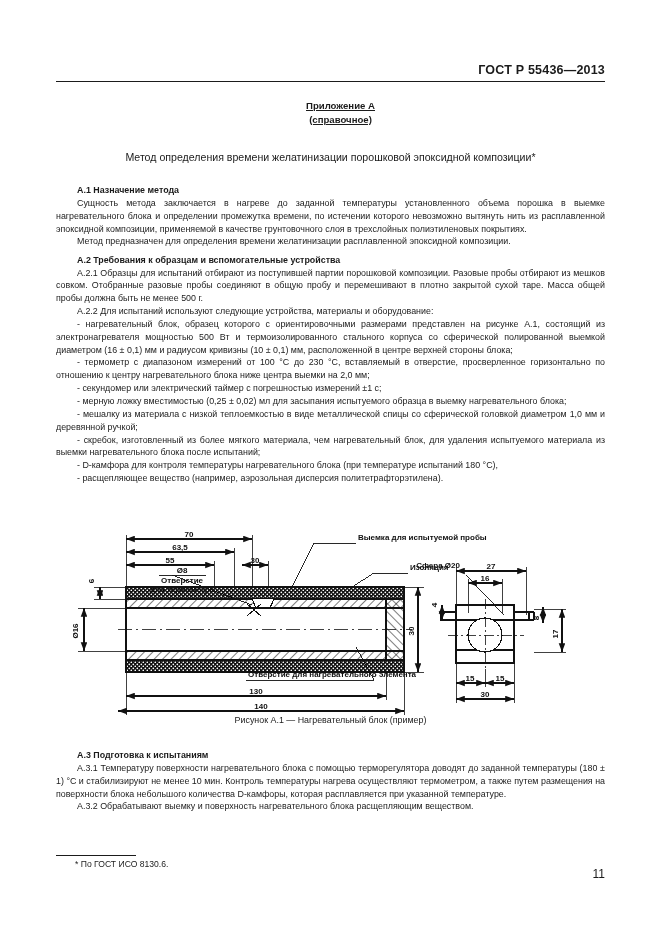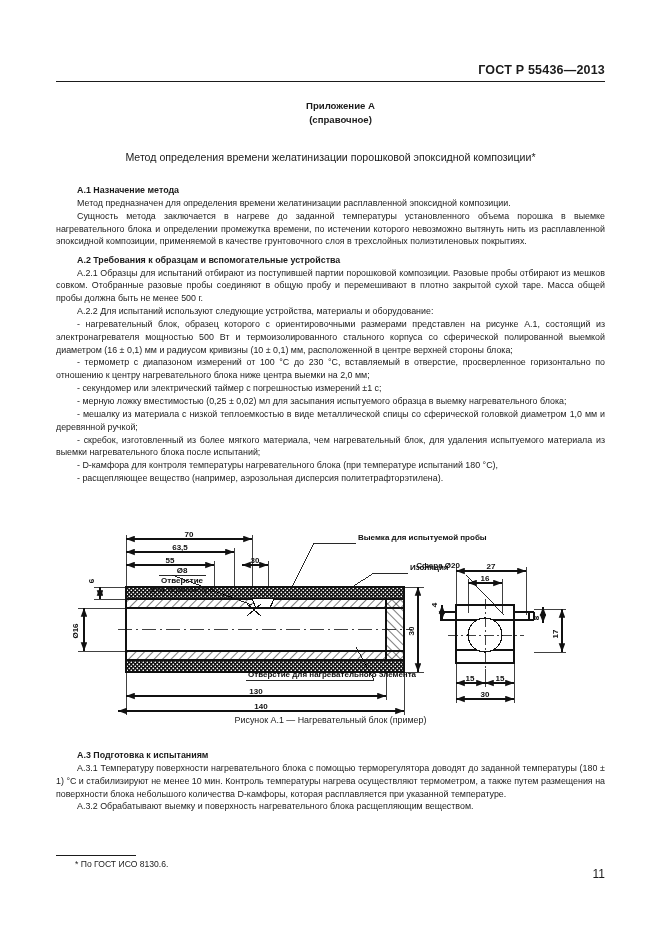--- a/index.html
+++ b/index.html
@@ -39,20 +39,21 @@
   }
   .appendix {
     position: absolute;
     left: 0; right: 0;
     top: 98px;
     text-align: center;
     font-size: 9.6px;
     font-weight: bold;
     line-height: 13.5px;
     padding-left: 20px;
+    text-decoration: underline;
   }
   .doc-title {
     position: absolute;
     left: 56px;
     right: 56px;
     top: 150px;
     text-align: center;
     font-size: 10.6px;
     font-weight: normal;
   }
@@ -126,22 +127,22 @@
 
   <div class="appendix">
     <div>Приложение А</div>
     <div>(справочное)</div>
   </div>
 
   <div class="doc-title">Метод определения времени желатинизации порошковой эпоксидной композиции*</div>
 
   <div class="content">
     <p class="h-sec indent">А.1  Назначение метода</p>
+    <p class="indent">Сущность метода заключается в нагреве до заданной температуры установленного объема порошка в выемке нагревательного блока и определении промежутка времени, по истечении которого невозможно вытянуть нить из расплавленной эпоксидной композиции, применяемой в качестве грунтовочного слоя в трехслойных полиэтиленовых покрытиях.</p>
     <p class="indent">Метод предназначен для определения времени желатинизации расплавленной эпоксидной композиции.</p>
-    <p class="indent">Сущность метода заключается в нагреве до заданной температуры установленного объема порошка в выемке нагревательного блока и определении промежутка времени, по истечении которого невозможно вытянуть нить из расплавленной эпоксидной композиции, применяемой в качестве грунтовочного слоя в трехслойных полиэтиленовых покрытиях.</p>
 
     <p class="h-sec indent gap-before">А.2  Требования к образцам и вспомогательные устройства</p>
     <p class="indent">А.2.1  Образцы для испытаний отбирают из поступившей партии порошковой композиции. Разовые пробы отбирают из мешков совком. Отобранные разовые пробы соединяют в общую пробу и перемешивают в плотно закрытой сухой таре. Масса общей пробы должна быть не менее 500 г.</p>
     <p class="indent">А.2.2  Для испытаний используют следующие устройства, материалы и оборудование:</p>
     <p class="hang">- нагревательный блок, образец которого с ориентировочными размерами представлен на рисунке А.1, состоящий из электронагревателя мощностью 500 Вт и термоизолированного стального корпуса со сферической полированной выемкой диаметром (16 ± 0,1) мм и радиусом кривизны (10 ± 0,1) мм, расположенной в центре верхней стороны блока;</p>
     <p class="hang">- термометр с диапазоном измерений от 100 °С до 230 °С, вставляемый в отверстие, просверленное горизонтально по отношению к центру нагревательного блока ниже центра выемки на 2,0 мм;</p>
     <p class="hang">- секундомер или электрический таймер с погрешностью измерений ±1 с;</p>
     <p class="hang">- мерную ложку вместимостью (0,25 ± 0,02) мл для засыпания испытуемого образца в выемку нагревательного блока;</p>
     <p class="hang">- мешалку из материала с низкой теплоемкостью в виде металлической спицы со сферической головкой диаметром 1,0 мм и деревянной ручкой;</p>
     <p class="hang">- скребок, изготовленный из более мягкого материала, чем нагревательный блок, для удаления испытуемого материала из выемки нагревательного блока после испытаний;</p>

